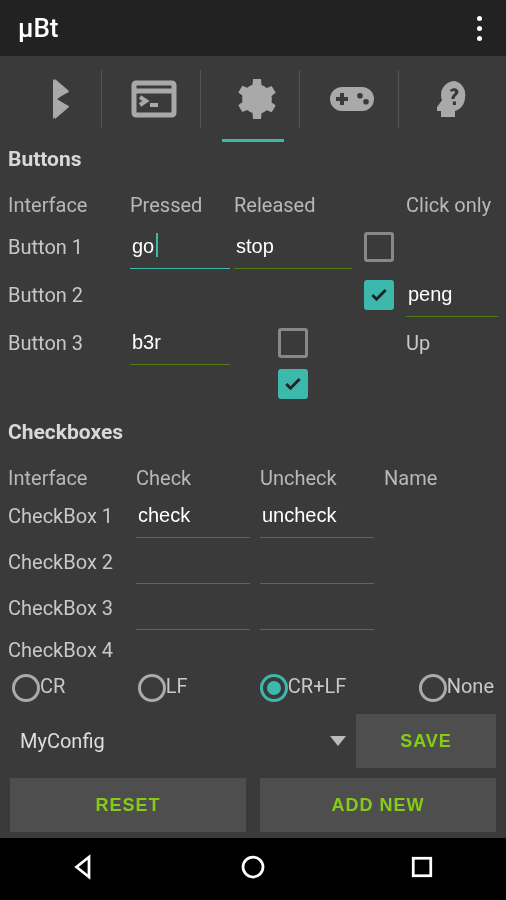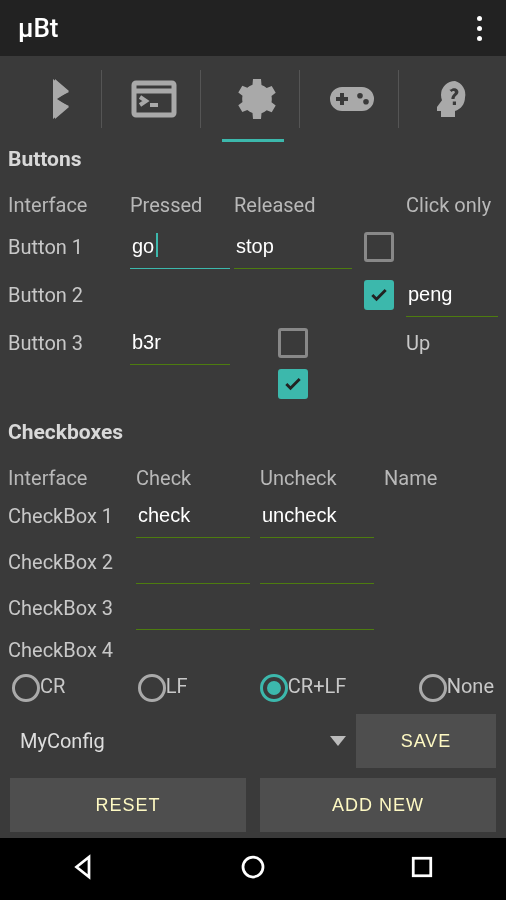--- a/index.html
+++ b/index.html
@@ -43,21 +43,21 @@
 
   .radios { display:flex; align-items:center; justify-content:space-between; padding:6px 4px 12px 4px; }
   .radio { display:flex; }
   .rcircle { width:28px; height:28px; border:3px solid #aaa; border-radius:50%; display:flex; align-items:center; justify-content:center; }
   .radio.sel .rcircle { border-color:#3cb8ac; }
   .radio.sel .rcircle::after { content:""; width:14px; height:14px; background:#3cb8ac; border-radius:50%; }
 
   .row-save { display:flex; align-items:center; padding:0 2px 10px 2px; }
   .spinner { flex:1; height:48px; display:flex; align-items:center; justify-content:space-between; padding:0 10px; color:#ddd; font-size:20px; }
   .spinner .tri { width:0;height:0;border-left:8px solid transparent;border-right:8px solid transparent;border-top:10px solid #bbb; }
-  .btn { background:#4e4e4e; color:#fef9c3; font-size:18px; font-weight:400; letter-spacing:1px; height:54px; display:flex; align-items:center; justify-content:center; border:none; }
+  .btn { background:#4e4e4e; color:#84cc16; font-size:18px; font-weight:700; letter-spacing:1px; height:54px; display:flex; align-items:center; justify-content:center; border:none; }
   .btn.save { width:140px; }
 
   .row-actions { display:flex; gap:14px; padding:0 2px; }
   .row-actions .btn { flex:1; }
 
   .navbar { height:72px; background:#000; display:flex; align-items:center; justify-content:space-around; }
   .navbar svg { width:30px; height:30px; fill:none; stroke:#fff; stroke-width:2.2; }
 </style>
 </head>
 <body>

